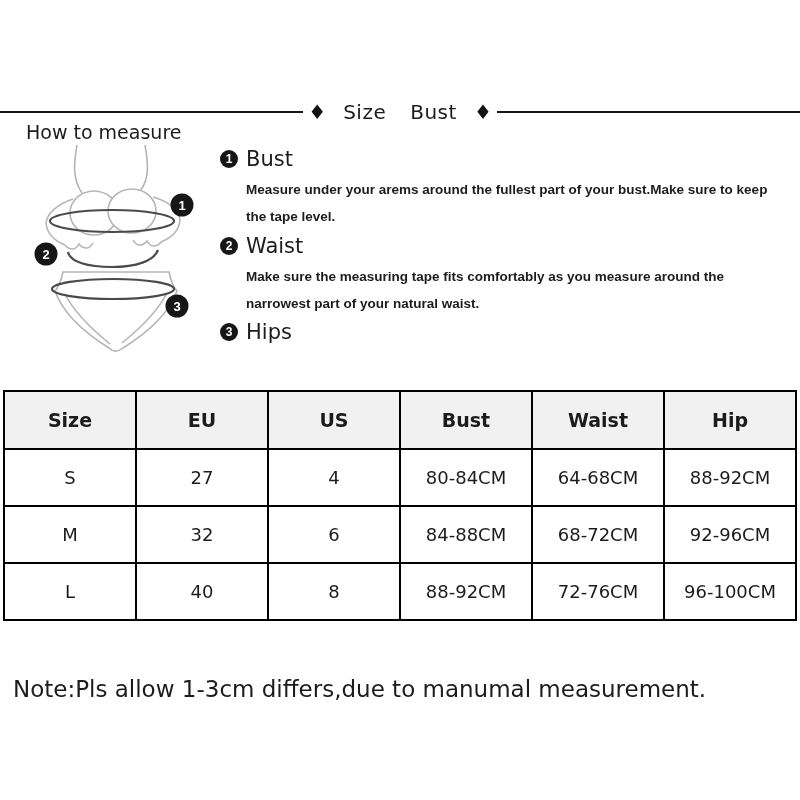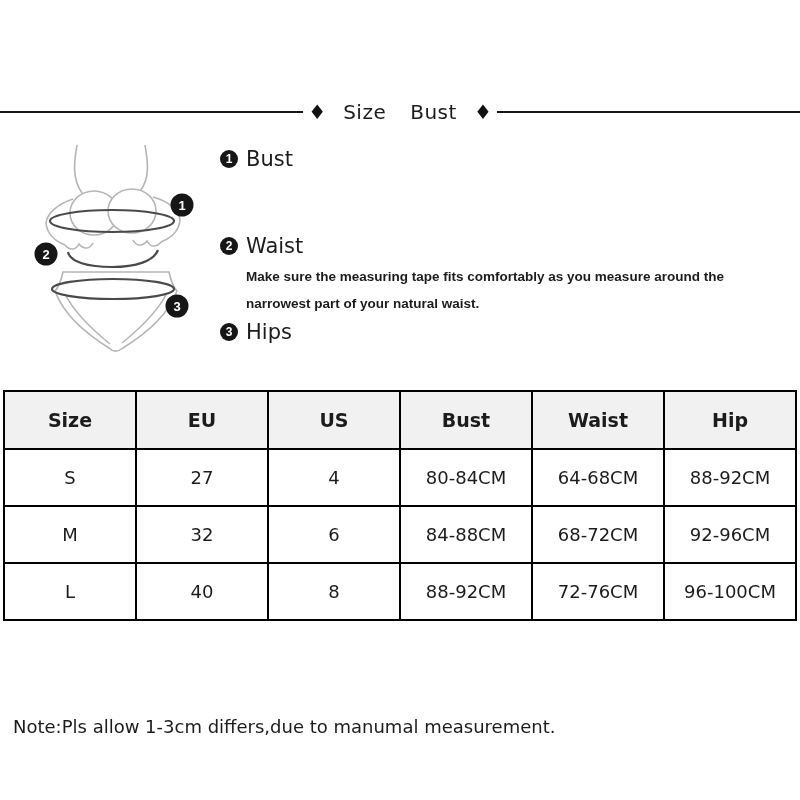--- a/index.html
+++ b/index.html
@@ -26,36 +26,37 @@
   .m-desc{margin:4px 0 0 26px;width:540px;font-size:13.5px;line-height:27px;font-weight:bold;
           font-family:"Liberation Sans",sans-serif;}
   #m3 .m-desc{white-space:nowrap;width:auto;}
   
   .size-table{position:absolute;left:3px;top:390px;width:794px;border-collapse:collapse;
               text-align:center;table-layout:fixed;}
   .size-table th,.size-table td{border:2px solid #000;padding:0;}
   .size-table th{height:56px;background:#f1f1f1;font-size:19px;font-weight:bold;}
   .size-table td{height:55px;font-size:18px;font-weight:normal;}
   
-  .note{position:absolute;left:13px;top:716px;font-size:18px;}
+  .note{position:absolute;left:13px;top:676px;font-size:23px;}
 </style>
 </head>
 <body>
 
 <div id="canvas">
 
   <div class="title-row">
     <span class="rule"></span>
     <span class="diamond">♦</span>
     <span class="title-word">Size</span>
     <span class="title-word">Bust</span>
     <span class="diamond">♦</span>
     <span class="rule"></span>
   </div>
 
+  <div class="howto">How to measure</div>
 
   <svg class="figure" width="200" height="212" viewBox="0 0 200 212">
     <g stroke="#b5b5b5" stroke-width="1.6" fill="none">
       <path d="M59,3 C56,20 54,37 64,51"></path>
       <path d="M127,3 C130,20 132,37 122,49"></path>
       <path d="M55,57 C40,62 29,71 28,81 C29,92 37,99 47,103"></path>
       <path d="M47,103 C52,109 58,108 61,102 C66,108 72,107 75,101"></path>
       <path d="M135,55 C150,59 161,68 162,78 C161,89 153,96 143,100"></path>
       <path d="M143,100 C138,106 132,105 129,99 C124,105 118,104 115,98"></path>
       <ellipse cx="76" cy="71" rx="24" ry="22" fill="#ffffff"></ellipse>
@@ -81,20 +82,21 @@
       <circle cx="159" cy="164" r="11.5" fill="#161616"></circle>
       <text x="159" y="169" text-anchor="middle" fill="#ffffff" font-size="13" font-weight="bold" font-family="Liberation Sans, sans-serif">3</text>
     </g>
   </svg>
 
   <div class="m-item" id="m1">
     <div class="m-head">
       <span class="badge">1</span>
       <span class="m-label">Bust</span>
     </div>
+    <div class="m-desc">Measure under your arems around the fullest part of your bust.Make sure to keep the tape level.</div>
   </div>
 
   <div class="m-item" id="m2">
     <div class="m-head">
       <span class="badge">2</span>
       <span class="m-label">Waist</span>
     </div>
     <div class="m-desc">Make sure the measuring tape fits comfortably as you measure around the narrowest part of your natural waist.</div>
   </div>
 

